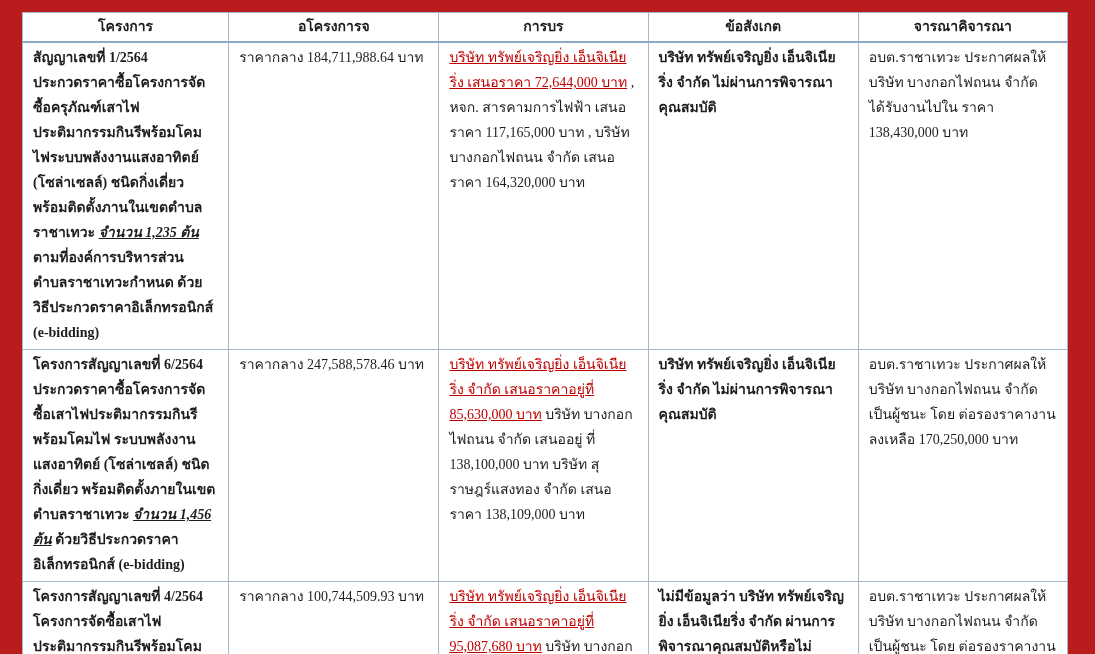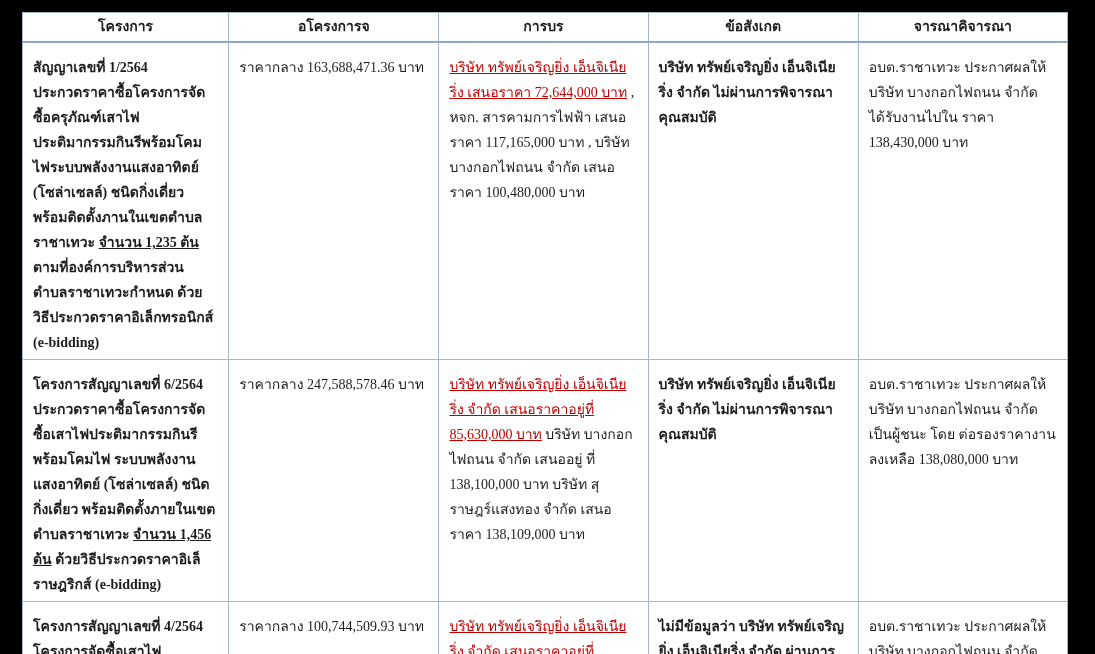--- a/index.html
+++ b/index.html
@@ -5,59 +5,59 @@
   html, body {
     margin: 0;
     padding: 0;
     background: #ffffff;
     font-family: "Liberation Serif", "DejaVu Sans", serif;
   }
   .page {
     position: relative;
     width: 1095px;
     height: 654px;
-    background: #000000;
+    background: #b91c1c;
     overflow: hidden;
   }
   .doc-table-wrap {
     position: absolute;
     left: 22px;
     top: 12px;
   }
   table.doc-table {
     border-collapse: collapse;
     table-layout: fixed;
     width: 1046px;
     background: #ffffff;
   }
   table.doc-table th,
   table.doc-table td {
     border: 1px solid var(--border-color, #a3b8ce);
     vertical-align: top;
     font-size: 14px;
     line-height: 25px;
     color: #1d1d1d;
-    padding: 12px 10px 4px 10px;
+    padding: 2px 10px 4px 10px;
     word-wrap: break-word;
     overflow-wrap: break-word;
   }
   table.doc-table th {
     font-weight: bold;
     text-align: center;
     height: 24px;
     line-height: 24px;
     padding: 2px 6px;
     border-bottom: 2px solid var(--header-rule-color, #8fa9c8);
   }
   tbody tr:nth-child(1) td { height: 218px; }
   tbody tr:nth-child(2) td { height: 170px; }
   tbody tr:nth-child(3) td { height: 170px; }
   .seg-normal { font-weight: normal; }
   .seg-bold { font-weight: bold; }
-  .seg-bold-underline { font-weight: bold; text-decoration: underline; }
+  .seg-bold-underline { font-weight: bold; text-decoration: underline; font-style: italic; }
   .seg-red {
     color: var(--red-color, #c00000);
     font-weight: normal;
     text-decoration: underline;
   }
 </style>
 </head>
 <body>
 
 <div class="page">
@@ -75,31 +75,31 @@
             <th>โครงการ</th>
             <th>อโครงการจ</th>
             <th>การบร</th>
             <th>ข้อสังเกต</th>
             <th>จารณาคิจารณา</th>
           </tr>
       </thead>
       <tbody>
           <tr>
             <td><span class="seg-bold">สัญญาเลขที่ 1/2564</span><br><span class="seg-bold">ประกวดราคาซื้อโครงการจัดซื้อครุภัณฑ์เสาไฟประติมากรรมกินรีพร้อมโคมไฟระบบพลังงานแสงอาทิตย์ (โซล่าเซลล์) ชนิดกิ่งเดี่ยว พร้อมติดตั้งภานในเขตตำบลราชาเทวะ </span><span class="seg-bold-underline">จำนวน 1,235 ต้น</span><span class="seg-bold"> ตามที่องค์การบริหารส่วนตำบลราชาเทวะกำหนด ด้วยวิธีประกวดราคาอิเล็กทรอนิกส์ (e-bidding)</span></td>
-            <td><span class="seg-normal">ราคากลาง 163,688,471.36 บาท</span></td>
-            <td><span class="seg-red">บริษัท ทรัพย์เจริญยิ่ง เอ็นจิเนียริ่ง เสนอราคา 72,644,000 บาท</span><span class="seg-normal"> , หจก. สารคามการไฟฟ้า เสนอราคา 117,165,000 บาท , บริษัท บางกอกไฟถนน จำกัด เสนอราคา 100,480,000 บาท</span></td>
+            <td><span class="seg-normal">ราคากลาง 184,711,988.64 บาท</span></td>
+            <td><span class="seg-red">บริษัท ทรัพย์เจริญยิ่ง เอ็นจิเนียริ่ง เสนอราคา 72,644,000 บาท</span><span class="seg-normal"> , หจก. สารคามการไฟฟ้า เสนอราคา 117,165,000 บาท , บริษัท บางกอกไฟถนน จำกัด เสนอราคา 164,320,000 บาท</span></td>
             <td><span class="seg-bold">บริษัท ทรัพย์เจริญยิ่ง เอ็นจิเนียริ่ง จำกัด ไม่ผ่านการพิจารณาคุณสมบัติ</span></td>
             <td><span class="seg-normal">อบต.ราชาเทวะ ประกาศผลให้  บริษัท บางกอกไฟถนน จำกัด ได้รับงานไปใน ราคา  138,430,000 บาท</span></td>
           </tr>
           <tr>
-            <td><span class="seg-bold">โครงการสัญญาเลขที่ 6/2564</span><br><span class="seg-bold">ประกวดราคาซื้อโครงการจัดซื้อเสาไฟประติมากรรมกินรีพร้อมโคมไฟ ระบบพลังงานแสงอาทิตย์ (โซล่าเซลล์) ชนิดกิ่งเดี่ยว พร้อมติดตั้งภายในเขตตำบลราชาเทวะ </span><span class="seg-bold-underline">จำนวน 1,456 ต้น</span><span class="seg-bold"> ด้วยวิธีประกวดราคาอิเล็ราษฎริกส์ (e-bidding)</span></td>
+            <td><span class="seg-bold">โครงการสัญญาเลขที่ 6/2564</span><br><span class="seg-bold">ประกวดราคาซื้อโครงการจัดซื้อเสาไฟประติมากรรมกินรีพร้อมโคมไฟ ระบบพลังงานแสงอาทิตย์ (โซล่าเซลล์) ชนิดกิ่งเดี่ยว พร้อมติดตั้งภายในเขตตำบลราชาเทวะ </span><span class="seg-bold-underline">จำนวน 1,456 ต้น</span><span class="seg-bold"> ด้วยวิธีประกวดราคาอิเล็กทรอนิกส์ (e-bidding)</span></td>
             <td><span class="seg-normal">ราคากลาง 247,588,578.46 บาท</span></td>
             <td><span class="seg-red">บริษัท ทรัพย์เจริญยิ่ง เอ็นจิเนียริ่ง จำกัด เสนอราคาอยู่ที่ 85,630,000 บาท</span><span class="seg-normal"> บริษัท บางกอกไฟถนน จำกัด เสนออยู่ ที่ 138,100,000 บาท บริษัท  สุราษฎร์แสงทอง จำกัด เสนอราคา 138,109,000 บาท</span></td>
             <td><span class="seg-bold">บริษัท ทรัพย์เจริญยิ่ง เอ็นจิเนียริ่ง จำกัด ไม่ผ่านการพิจารณาคุณสมบัติ</span></td>
-            <td><span class="seg-normal">อบต.ราชาเทวะ ประกาศผลให้  บริษัท บางกอกไฟถนน จำกัด เป็นผู้ชนะ โดย ต่อรองราคางานลงเหลือ  138,080,000 บาท</span></td>
+            <td><span class="seg-normal">อบต.ราชาเทวะ ประกาศผลให้  บริษัท บางกอกไฟถนน จำกัด เป็นผู้ชนะ โดย ต่อรองราคางานลงเหลือ  170,250,000 บาท</span></td>
           </tr>
           <tr>
             <td><span class="seg-bold">โครงการสัญญาเลขที่ 4/2564</span><br><span class="seg-bold">โครงการจัดซื้อเสาไฟประติมากรรมกินรีพร้อมโคมไฟ ระบบพลังงานแสงอาทิตย์ (โซล่าเซลล์) ชนิดกิ่งเดี่ยว พร้อมติดตั้งภายในเขตตำบลราชาเทวะ </span></td>
             <td><span class="seg-normal">ราคากลาง 100,744,509.93 บาท</span></td>
             <td><span class="seg-red">บริษัท ทรัพย์เจริญยิ่ง เอ็นจิเนียริ่ง จำกัด เสนอราคาอยู่ที่ 95,087,680 บาท</span><span class="seg-normal"> บริษัท บางกอกไฟถนน จำกัด เสนอราคาอยู่ที่ 172,880,000 บาท บริษัท ล่ำซำการโยธา จำกัด เสนอราคาอยู่ที่ 172,883,500 บาท</span></td>
             <td><span class="seg-bold">ไม่มีข้อมูลว่า บริษัท ทรัพย์เจริญยิ่ง เอ็นจิเนียริ่ง จำกัด ผ่านการพิจารณาคุณสมบัติหรือไม่</span></td>
             <td><span class="seg-normal">อบต.ราชาเทวะ ประกาศผลให้  บริษัท บางกอกไฟถนน จำกัด เป็นผู้ชนะ โดย ต่อรองราคางานลง</span><br></td>
           </tr>
         </tbody>
     </table>

